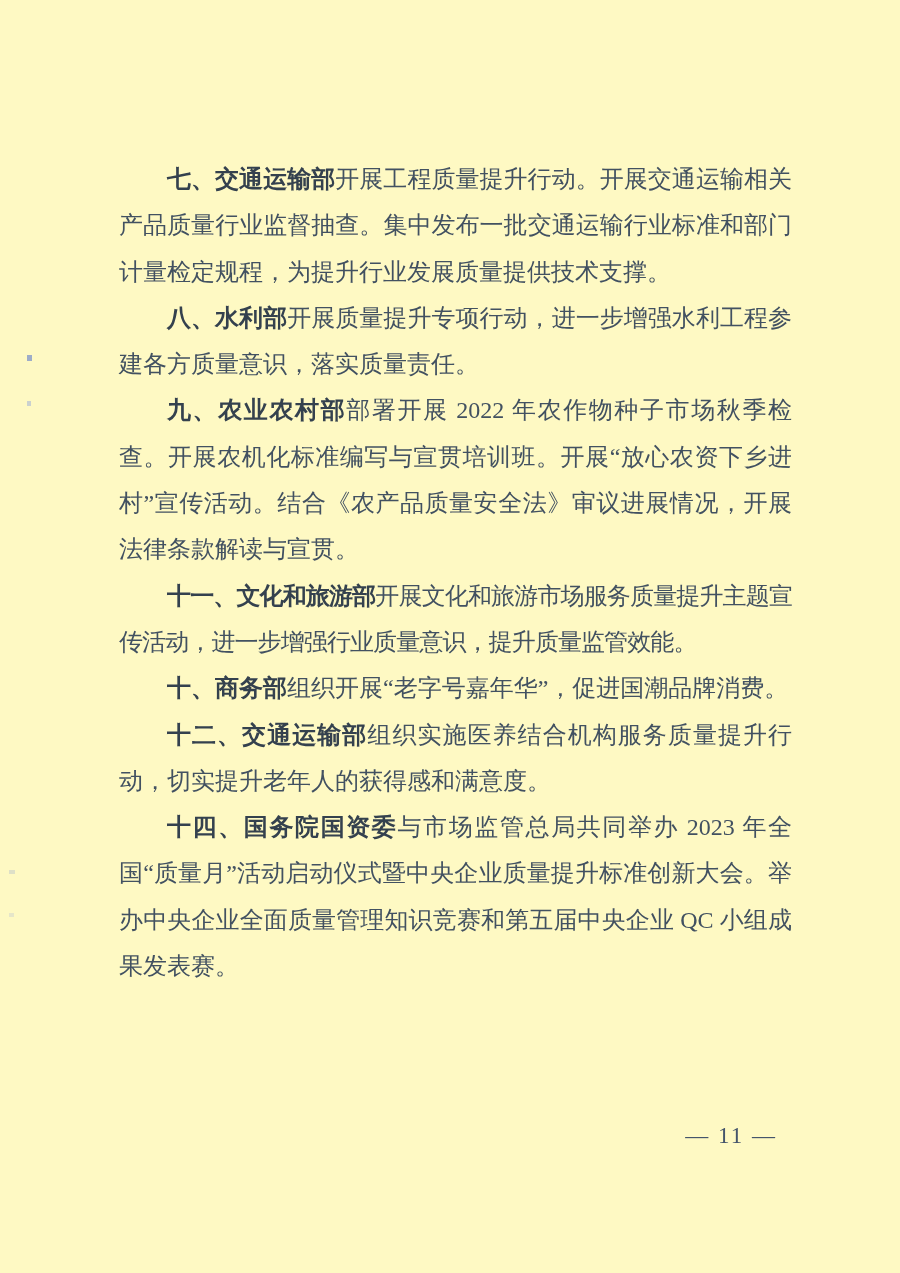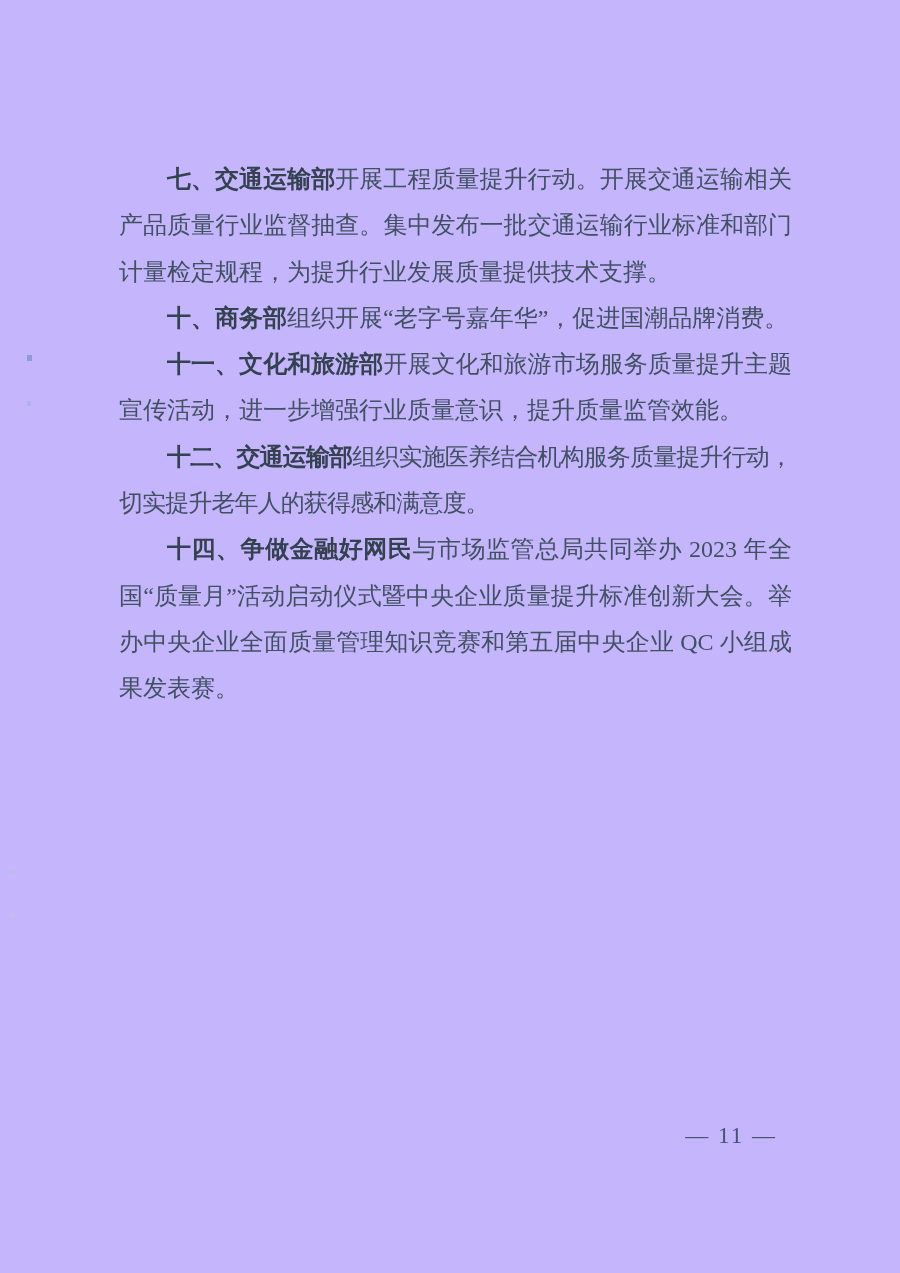--- a/index.html
+++ b/index.html
@@ -4,21 +4,21 @@
 <style>
   html, body {
     margin: 0;
     padding: 0;
     background: #ffffff;
   }
   .page {
     position: relative;
     width: 900px;
     height: 1273px;
-    background: #c4b5fd;
+    background: #fef9c3;
     overflow: hidden;
     font-family: "Liberation Serif", "DejaVu Serif", serif;
   }
   .content {
     position: absolute;
     left: 119px;
     top: 156px;
     width: 673px;
     font-size: 24px;
     line-height: 46.3px;
@@ -57,29 +57,31 @@
   .a3 { left: 9px;  top: 870px; width: 6px; height: 4px; background: #b9c2cc; opacity: .45; }
   .a4 { left: 9px;  top: 913px; width: 5px; height: 4px; background: #c3cad2; opacity: .40; }
 </style>
 </head>
 <body>
 
 <div class="page">
   <div class="content">
   <p><span class="org">七、交通运输部</span><span>开展工程质量提升行动。开展交通运输相关产品质量行业监督抽查。集中发布一批交通运输行业标准和部门计量检定规程，为提升行业发展质量提供技术支撑。</span></p>
 
+  <p><span class="org">八、水利部</span><span>开展质量提升专项行动，进一步增强水利工程参建各方质量意识，落实质量责任。</span></p>
 
+  <p><span class="org">九、农业农村部</span><span>部署开展 2022 年农作物种子市场秋季检查。开展农机化标准编写与宣贯培训班。开展“放心农资下乡进村”宣传活动。结合《农产品质量安全法》审议进展情况，开展法律条款解读与宣贯。</span></p>
+
+  <p><span class="org">十一、文化和旅游部</span><span>开展文化和旅游市场服务质量提升主题宣传活动，进一步增强行业质量意识，提升质量监管效能。</span></p>
 
   <p><span class="org">十、商务部</span><span>组织开展“老字号嘉年华”，促进国潮品牌消费。</span></p>
-
-  <p><span class="org">十一、文化和旅游部</span><span>开展文化和旅游市场服务质量提升主题宣传活动，进一步增强行业质量意识，提升质量监管效能。</span></p>
 
   <p><span class="org">十二、交通运输部</span><span>组织实施医养结合机构服务质量提升行动，切实提升老年人的获得感和满意度。</span></p>
 
 
-  <p><span class="org">十四、争做金融好网民</span><span>与市场监管总局共同举办 2023 年全国“质量月”活动启动仪式暨中央企业质量提升标准创新大会。举办中央企业全面质量管理知识竞赛和第五届中央企业 QC 小组成果发表赛。</span></p>
+  <p><span class="org">十四、国务院国资委</span><span>与市场监管总局共同举办 2023 年全国“质量月”活动启动仪式暨中央企业质量提升标准创新大会。举办中央企业全面质量管理知识竞赛和第五届中央企业 QC 小组成果发表赛。</span></p>
 </div>
   <div class="page-number">— 11 —</div>
   <div class="artifact a1"></div>
   <div class="artifact a2"></div>
   <div class="artifact a3"></div>
   <div class="artifact a4"></div>
 </div>
 
 </body></html>

